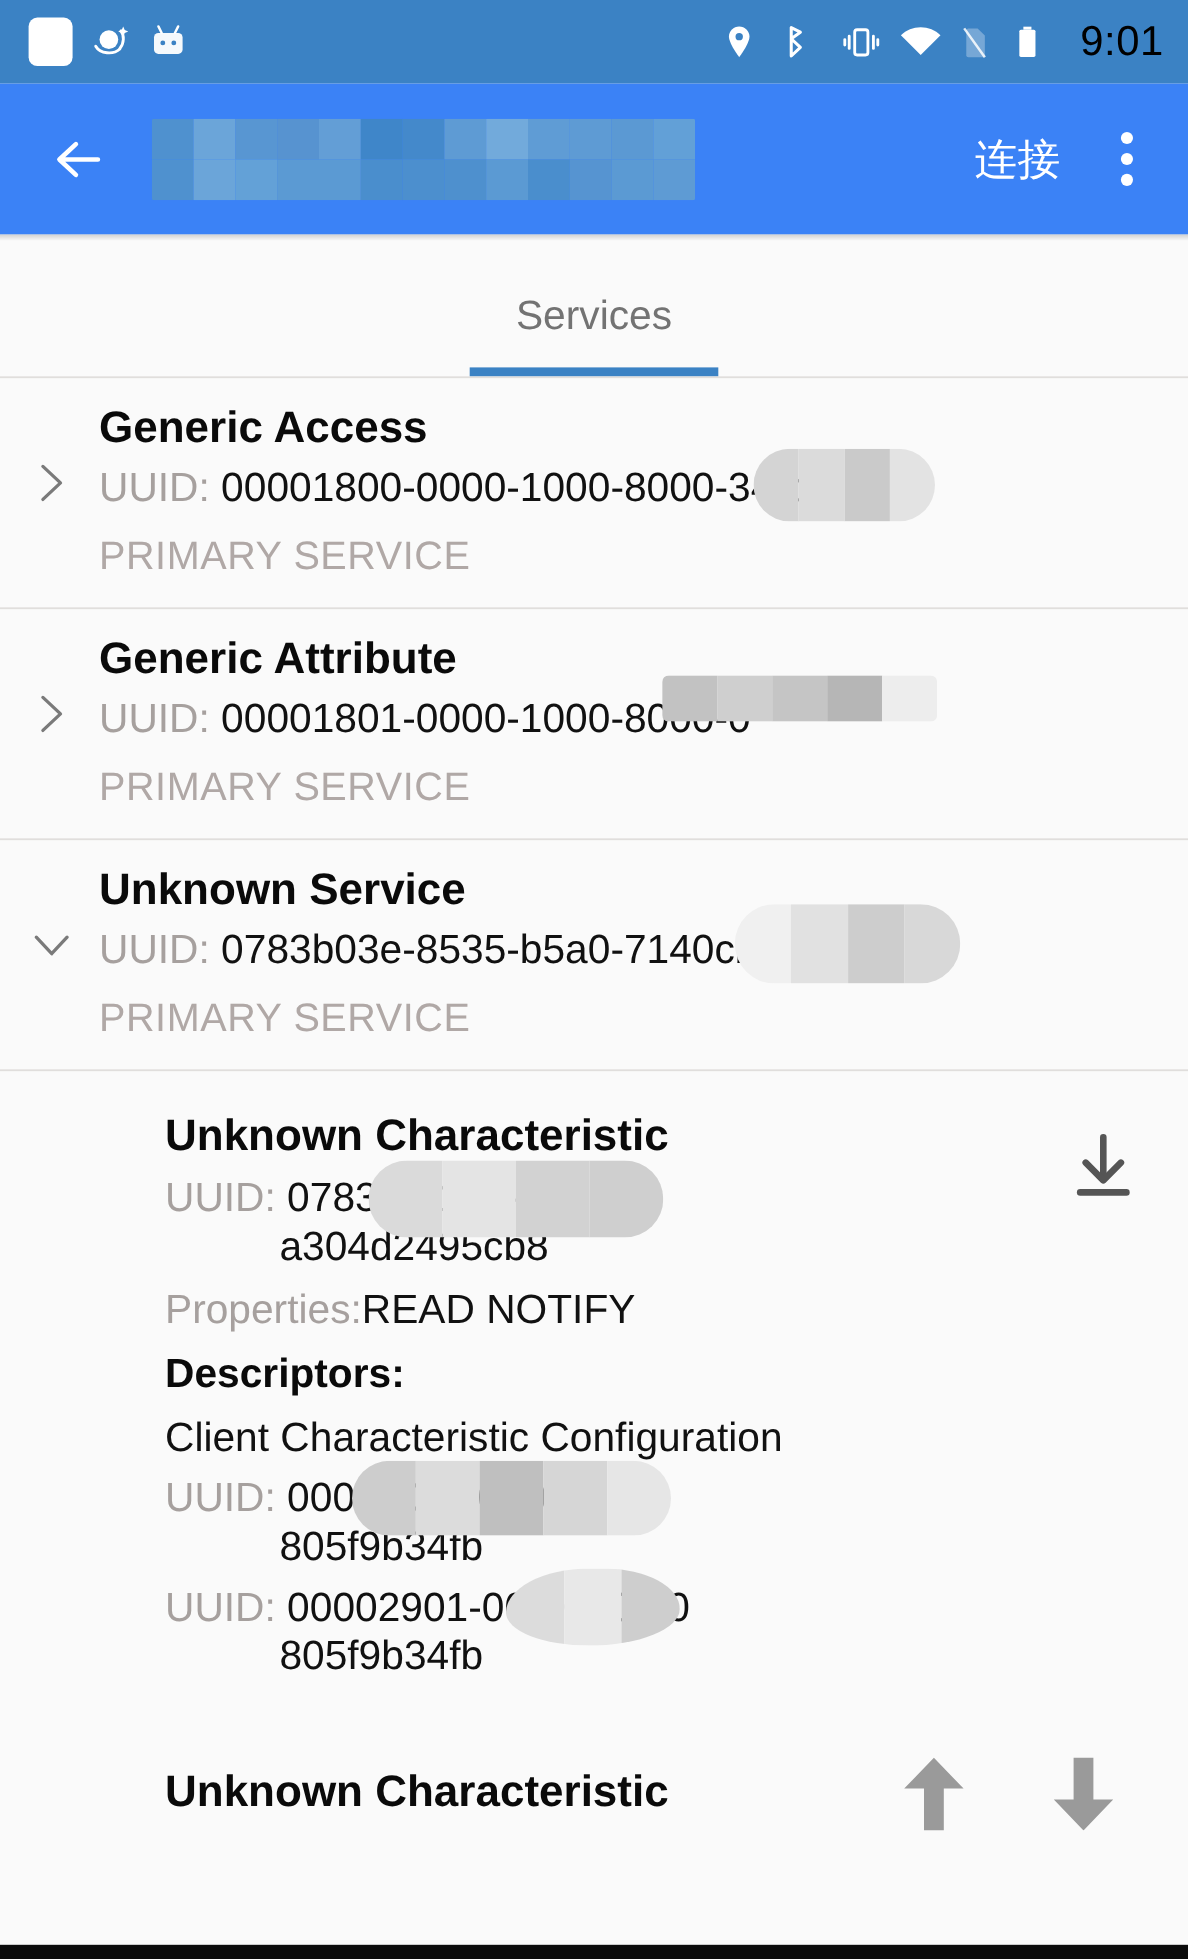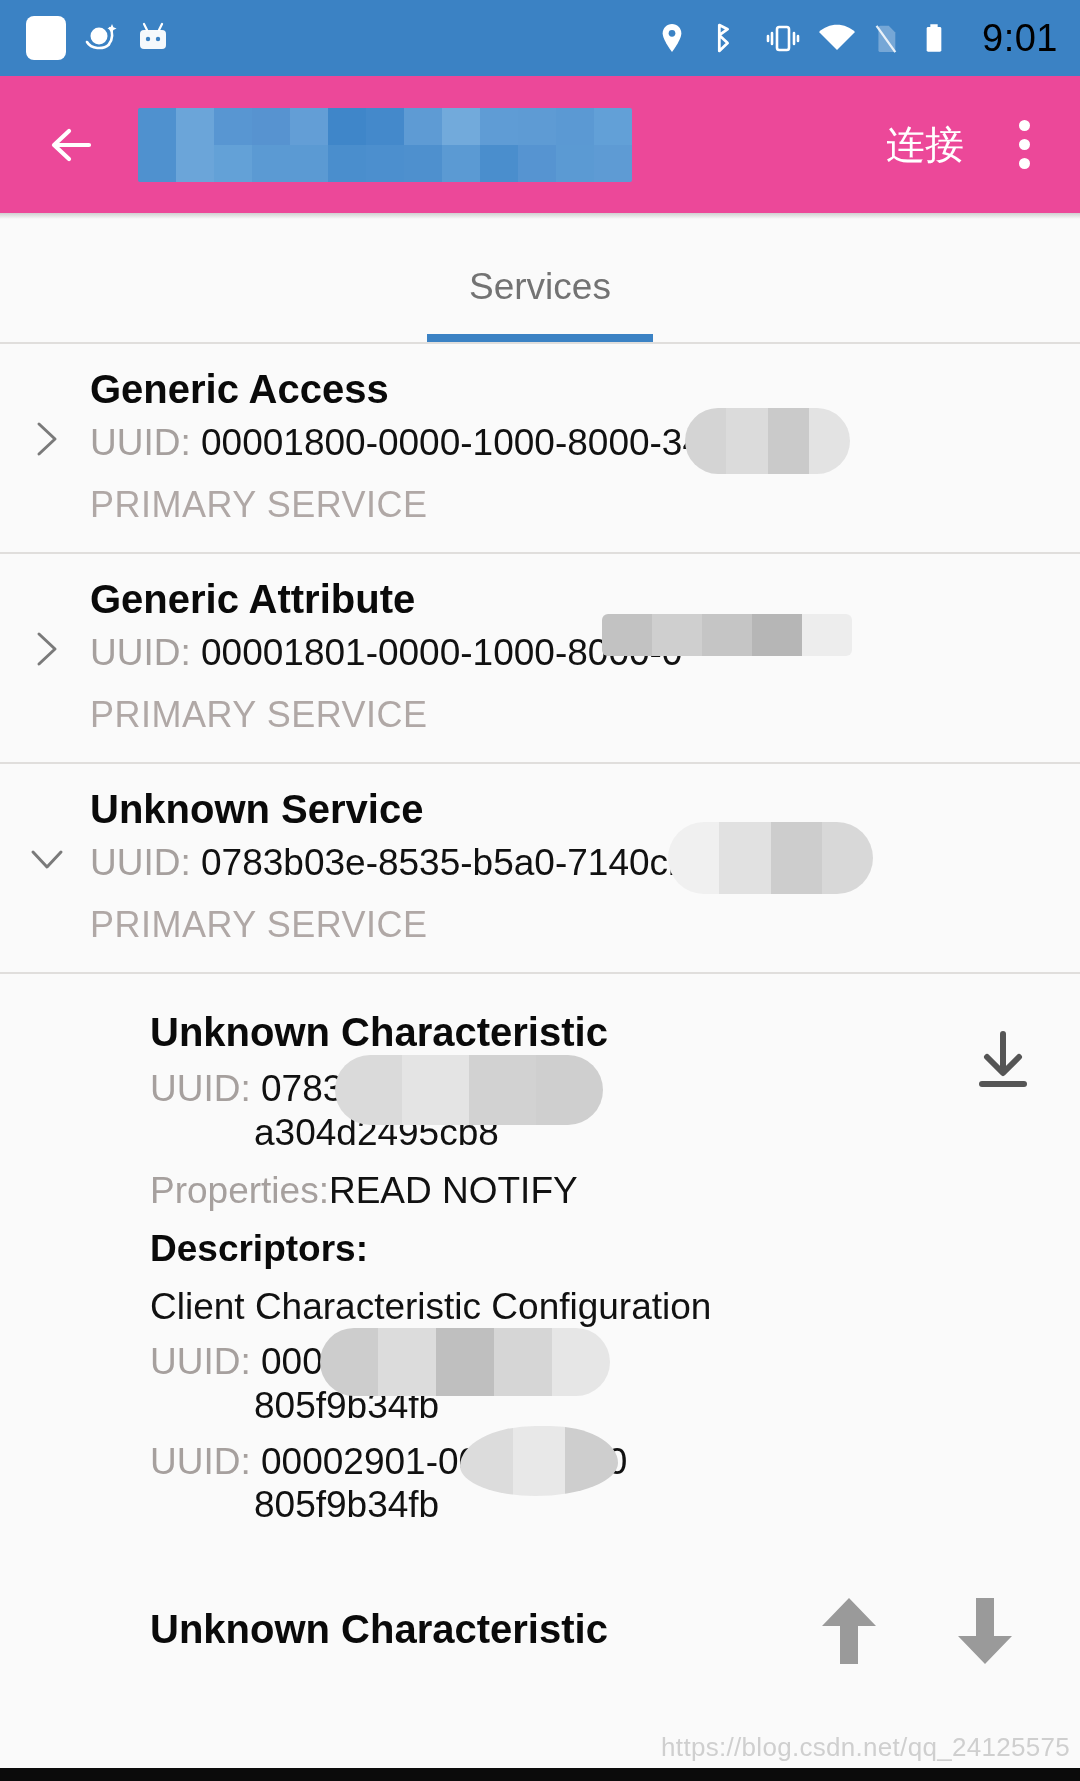--- a/index.html
+++ b/index.html
@@ -25,21 +25,21 @@
   .sb-icon.sq { width: 40px; height: 44px; background: #fff; border-radius: 8px; }
   .sb-time {
     color: #000000; font-size: 38px; letter-spacing: 0.5px;
     font-family: "Liberation Sans", sans-serif; margin-left: 6px;
   }
 
   
   .appbar {
     position: relative;
     height: 137px;
-    background: #ec4899;
+    background: #3b82f6;
     display: flex; align-items: center;
     padding: 0 24px 0 34px;
   }
   .back-btn { width: 74px; height: 74px; display: flex; align-items: center; justify-content: center; }
   .title-blur {
     margin-left: 30px;
     width: 494px; height: 74px;
     position: relative; overflow: hidden;
     border-radius: 2px;
   }
@@ -404,15 +404,14 @@
     <svg class="arrow-pair" viewBox="0 0 270 72">
       <g>
         <path d="M60 72V34h-18L69 6l27 28H78v38z" fill="#9a9a9a"></path>
       </g>
       <g>
         <path d="M196 6v38h-18l27 28 27-28h-18V6z" fill="#9a9a9a"></path>
       </g>
     </svg>
   </div>
 
-  <div class="watermark">https://blog.csdn.net/qq_24125575</div>
   <div class="navbar"></div>
 </div>
 
 </body></html>

